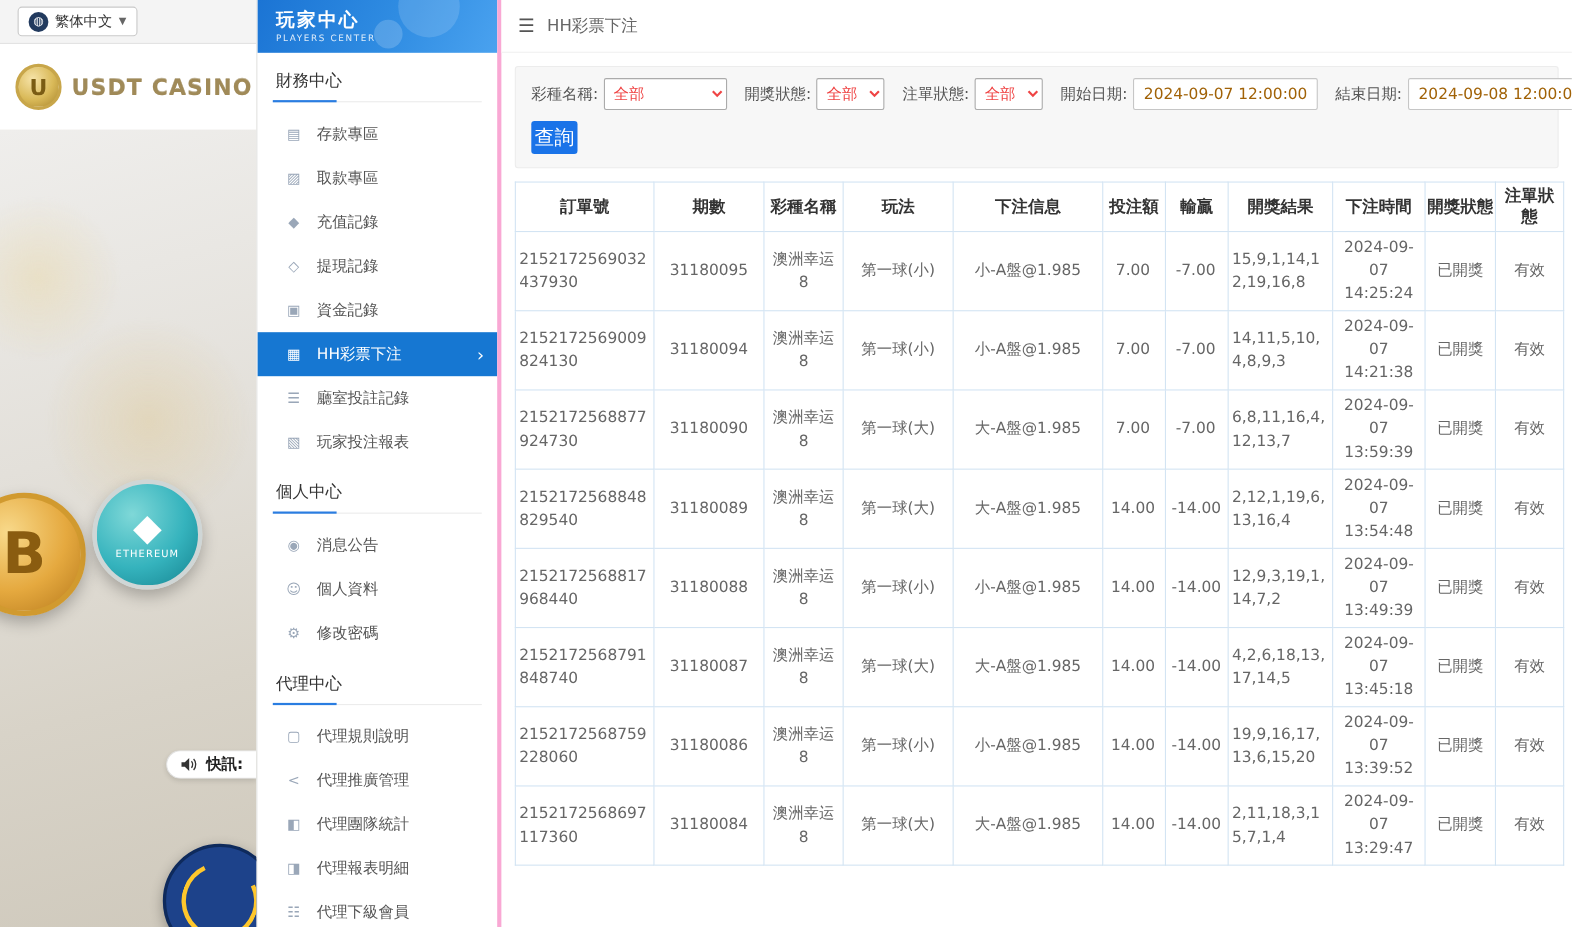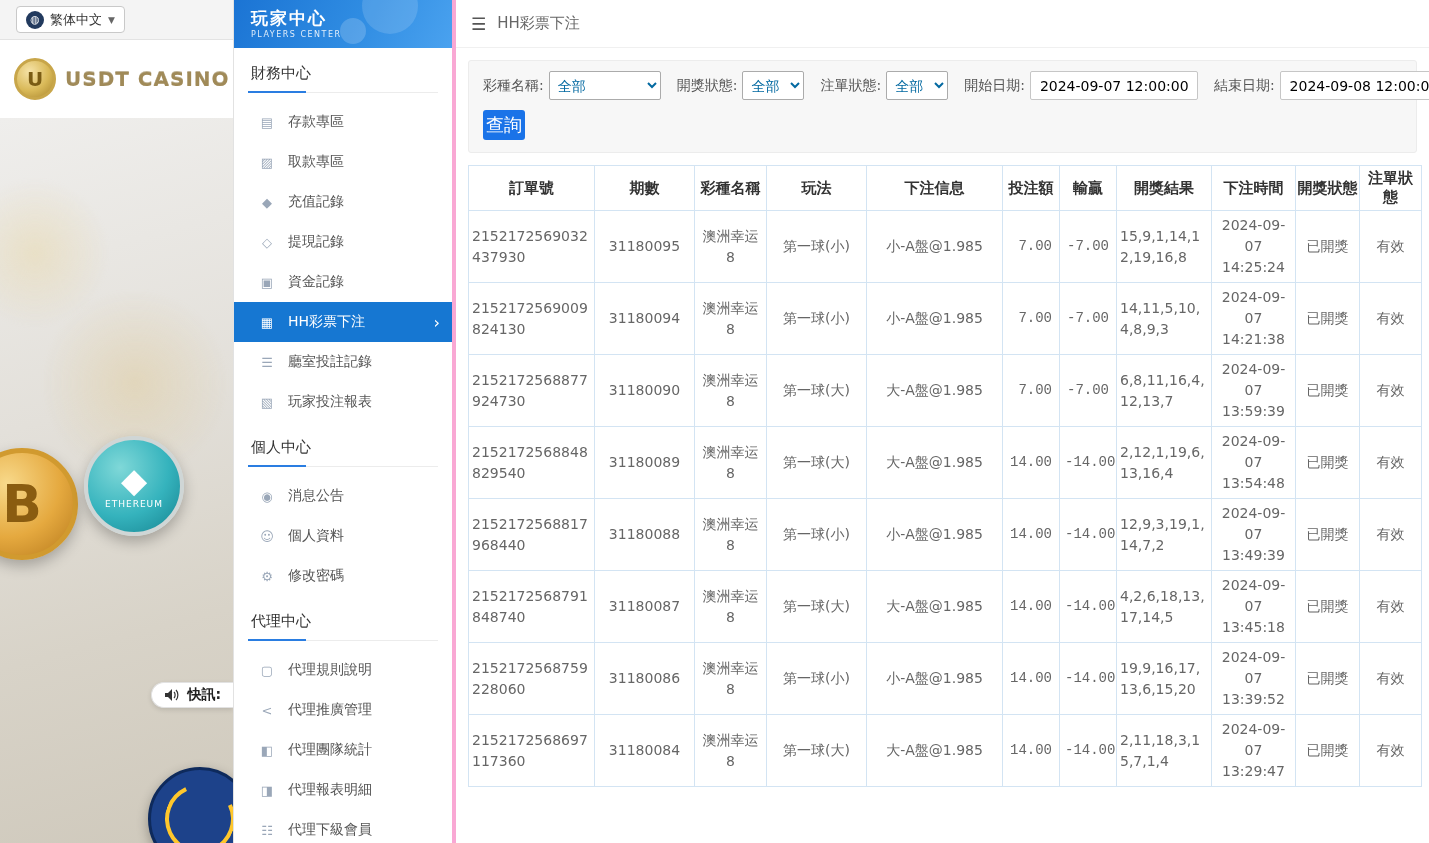--- a/index.html
+++ b/index.html
@@ -52,33 +52,33 @@
   
   .main { flex:1; background:#fff; display:flex; flex-direction:column; min-width:0; }
   .main-top { height:48px; flex:0 0 48px; background:#fff; border-bottom:1px solid #f0f0f0; display:flex; align-items:center; gap:11px; padding-left:15px; }
   .burger { font-size:17px; color:#555; cursor:pointer; }
   .main-title { font-size:15px; color:#666; }
   .content { flex:1; padding:12px; overflow:hidden; }
   .filter-panel { background:#f7f7f7; border:1px solid #ececec; border-radius:3px; padding:10px 14px 12px 14px; }
   .filter-row { display:flex; align-items:flex-end; flex-wrap:nowrap; }
   .fgroup { display:flex; align-items:center; margin-right:16px; }
   .fgroup label { color:#555; font-size:14px; margin-right:5px; white-space:nowrap; }
-  .fselect { height:29px; border:1px solid #ababab; border-radius:2px; background:#fff; font-size:14px; color:#0369a1; padding:2px 4px; font-family:inherit; }
+  .fselect { height:29px; border:1px solid #ababab; border-radius:2px; background:#fff; font-size:14px; color:#ef4444; padding:2px 4px; font-family:inherit; }
   .fselect.wide { width:112px; }
   .fselect.narrow { width:62px; }
-  .fdate { height:29px; width:168px; border:1px solid #c6c6c6; border-radius:2px; background:#fff; font-size:14px; color:#000000; padding:0 9px; font-family:inherit; }
+  .fdate { height:29px; width:168px; border:1px solid #c6c6c6; border-radius:2px; background:#fff; font-size:14px; color:#a16207; padding:0 9px; font-family:inherit; }
   .search-btn { margin-top:10px; background:#1a73e8; color:#fff; border:none; border-radius:3px; height:30px; padding:0 3px; font-size:18px; cursor:pointer; font-family:inherit; }
 
   
   .bet-table { width:100%; border-collapse:collapse; table-layout:fixed; margin-top:12px; }
   .bet-table th, .bet-table td { border:1px solid #d3e4f3; }
   .bet-table th { height:45px; font-size:15px; color:#333; font-weight:bold; padding:0 1px; overflow:hidden; }
   .bet-table td { height:57px; font-size:14px; color:#666; text-align:center; padding:4px 5px; line-height:21px; overflow:hidden; }
   td.c-order, td.c-result { word-break:break-all; text-align:left; padding:4px 3px; }
-  td.c-amount, td.c-winloss { text-align:right; padding-right:7px;font-family:Liberation Mono, monospace; }
+  td.c-amount, td.c-winloss { padding-right:7px; }
   td.c-time { font-size:14px; }
 </style>
 </head>
 <body>
 
 <div class="app">
 
   <div class="left">
     <div class="left-top">
       <div class="lang-pill">

